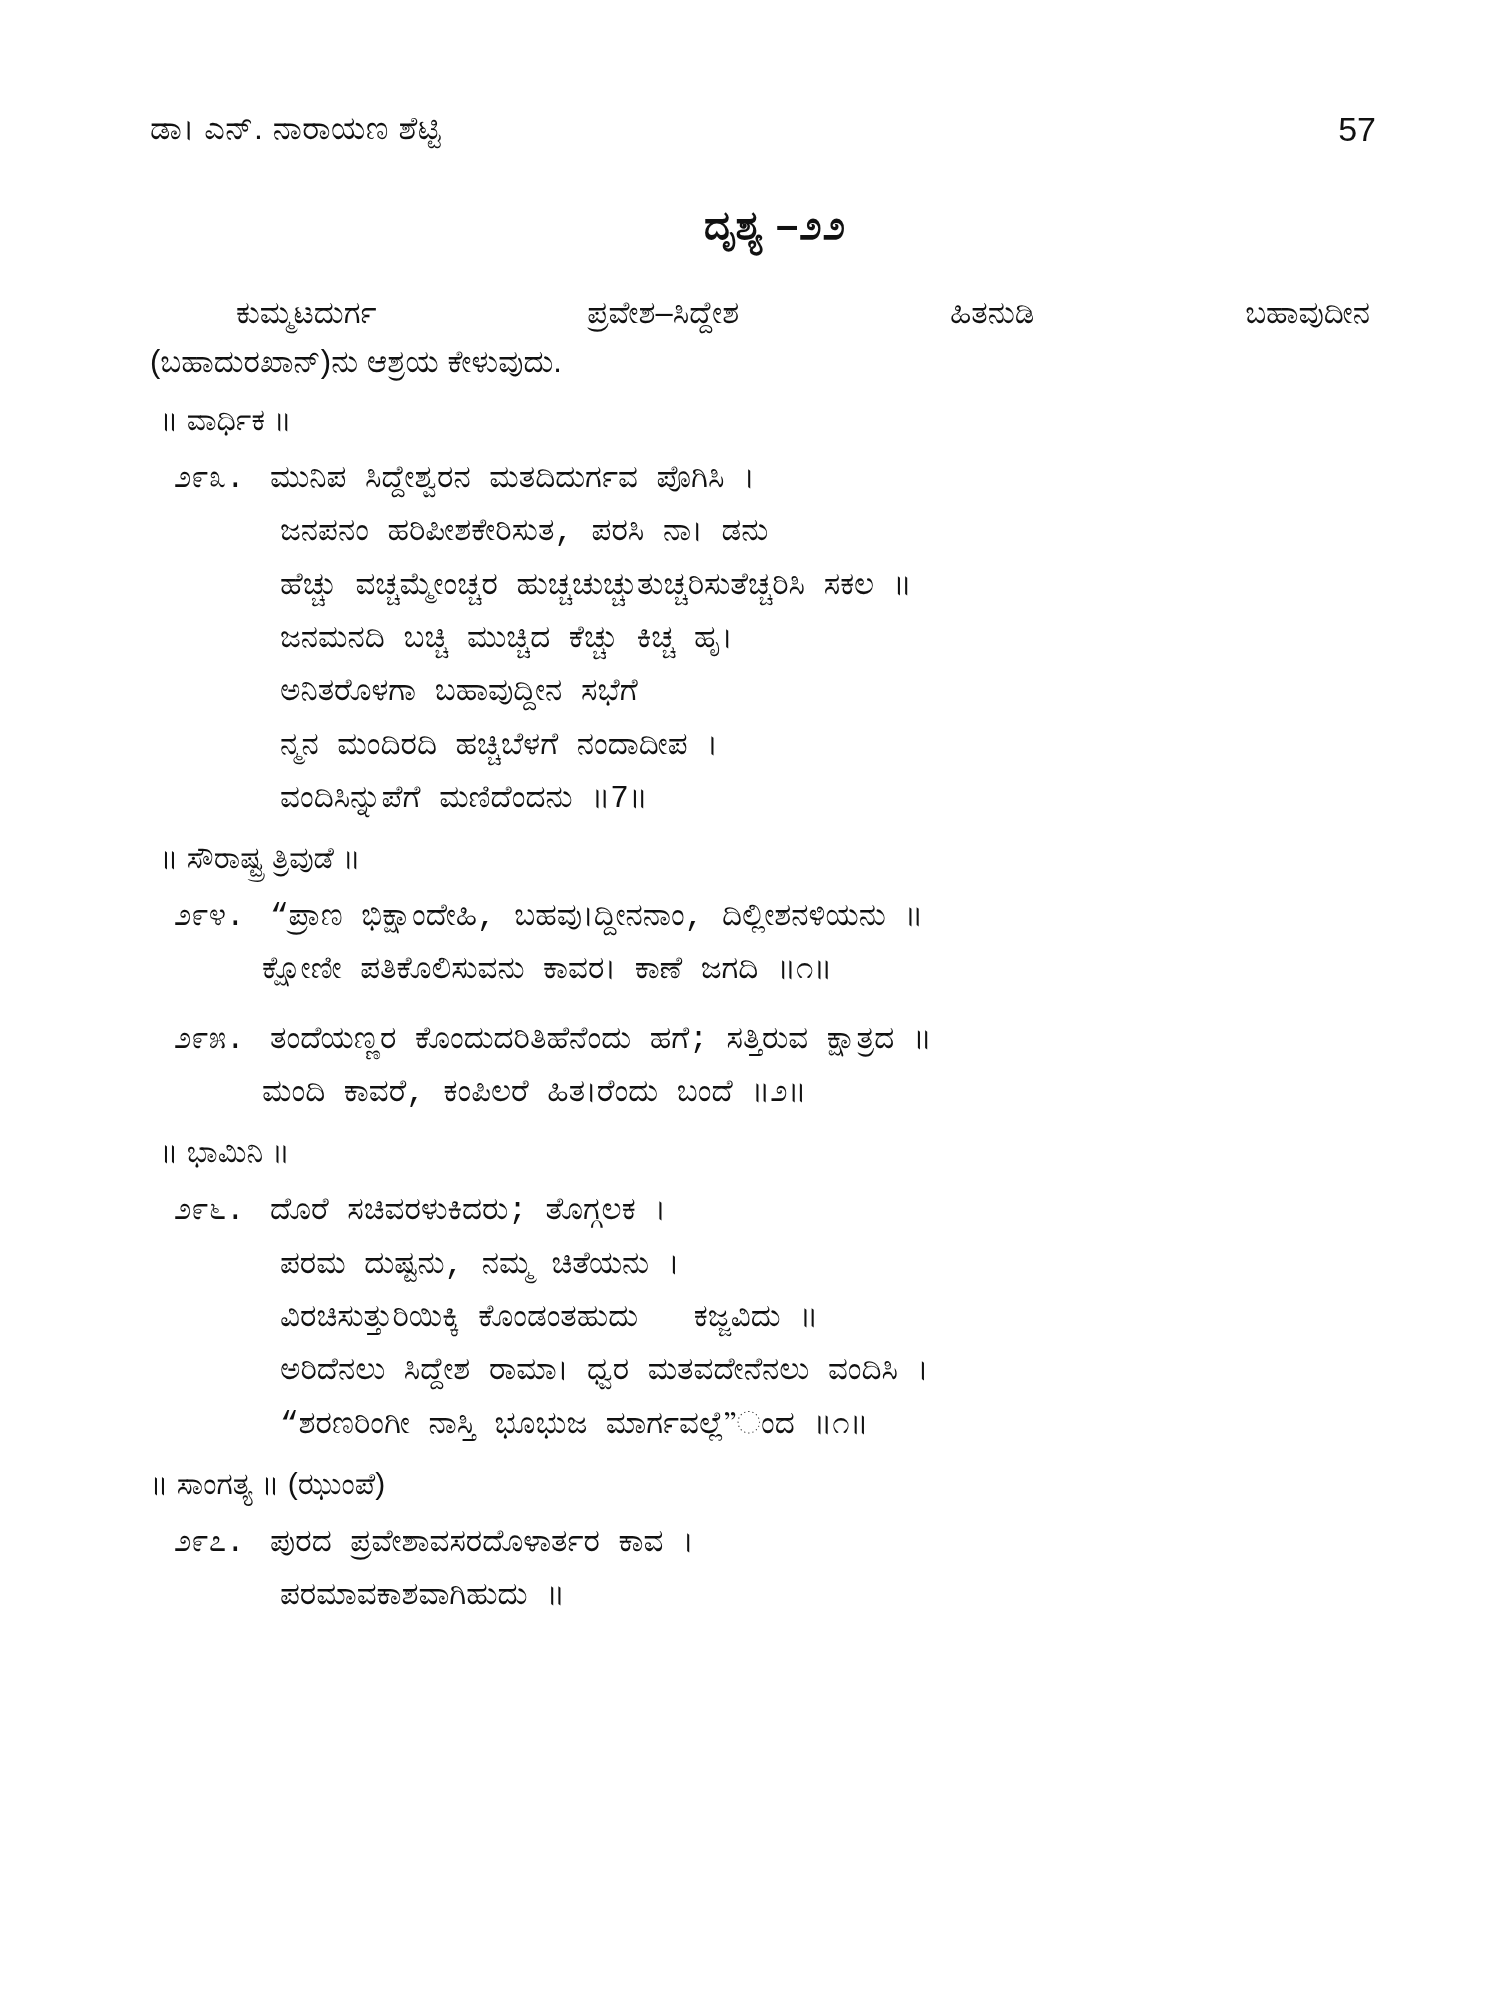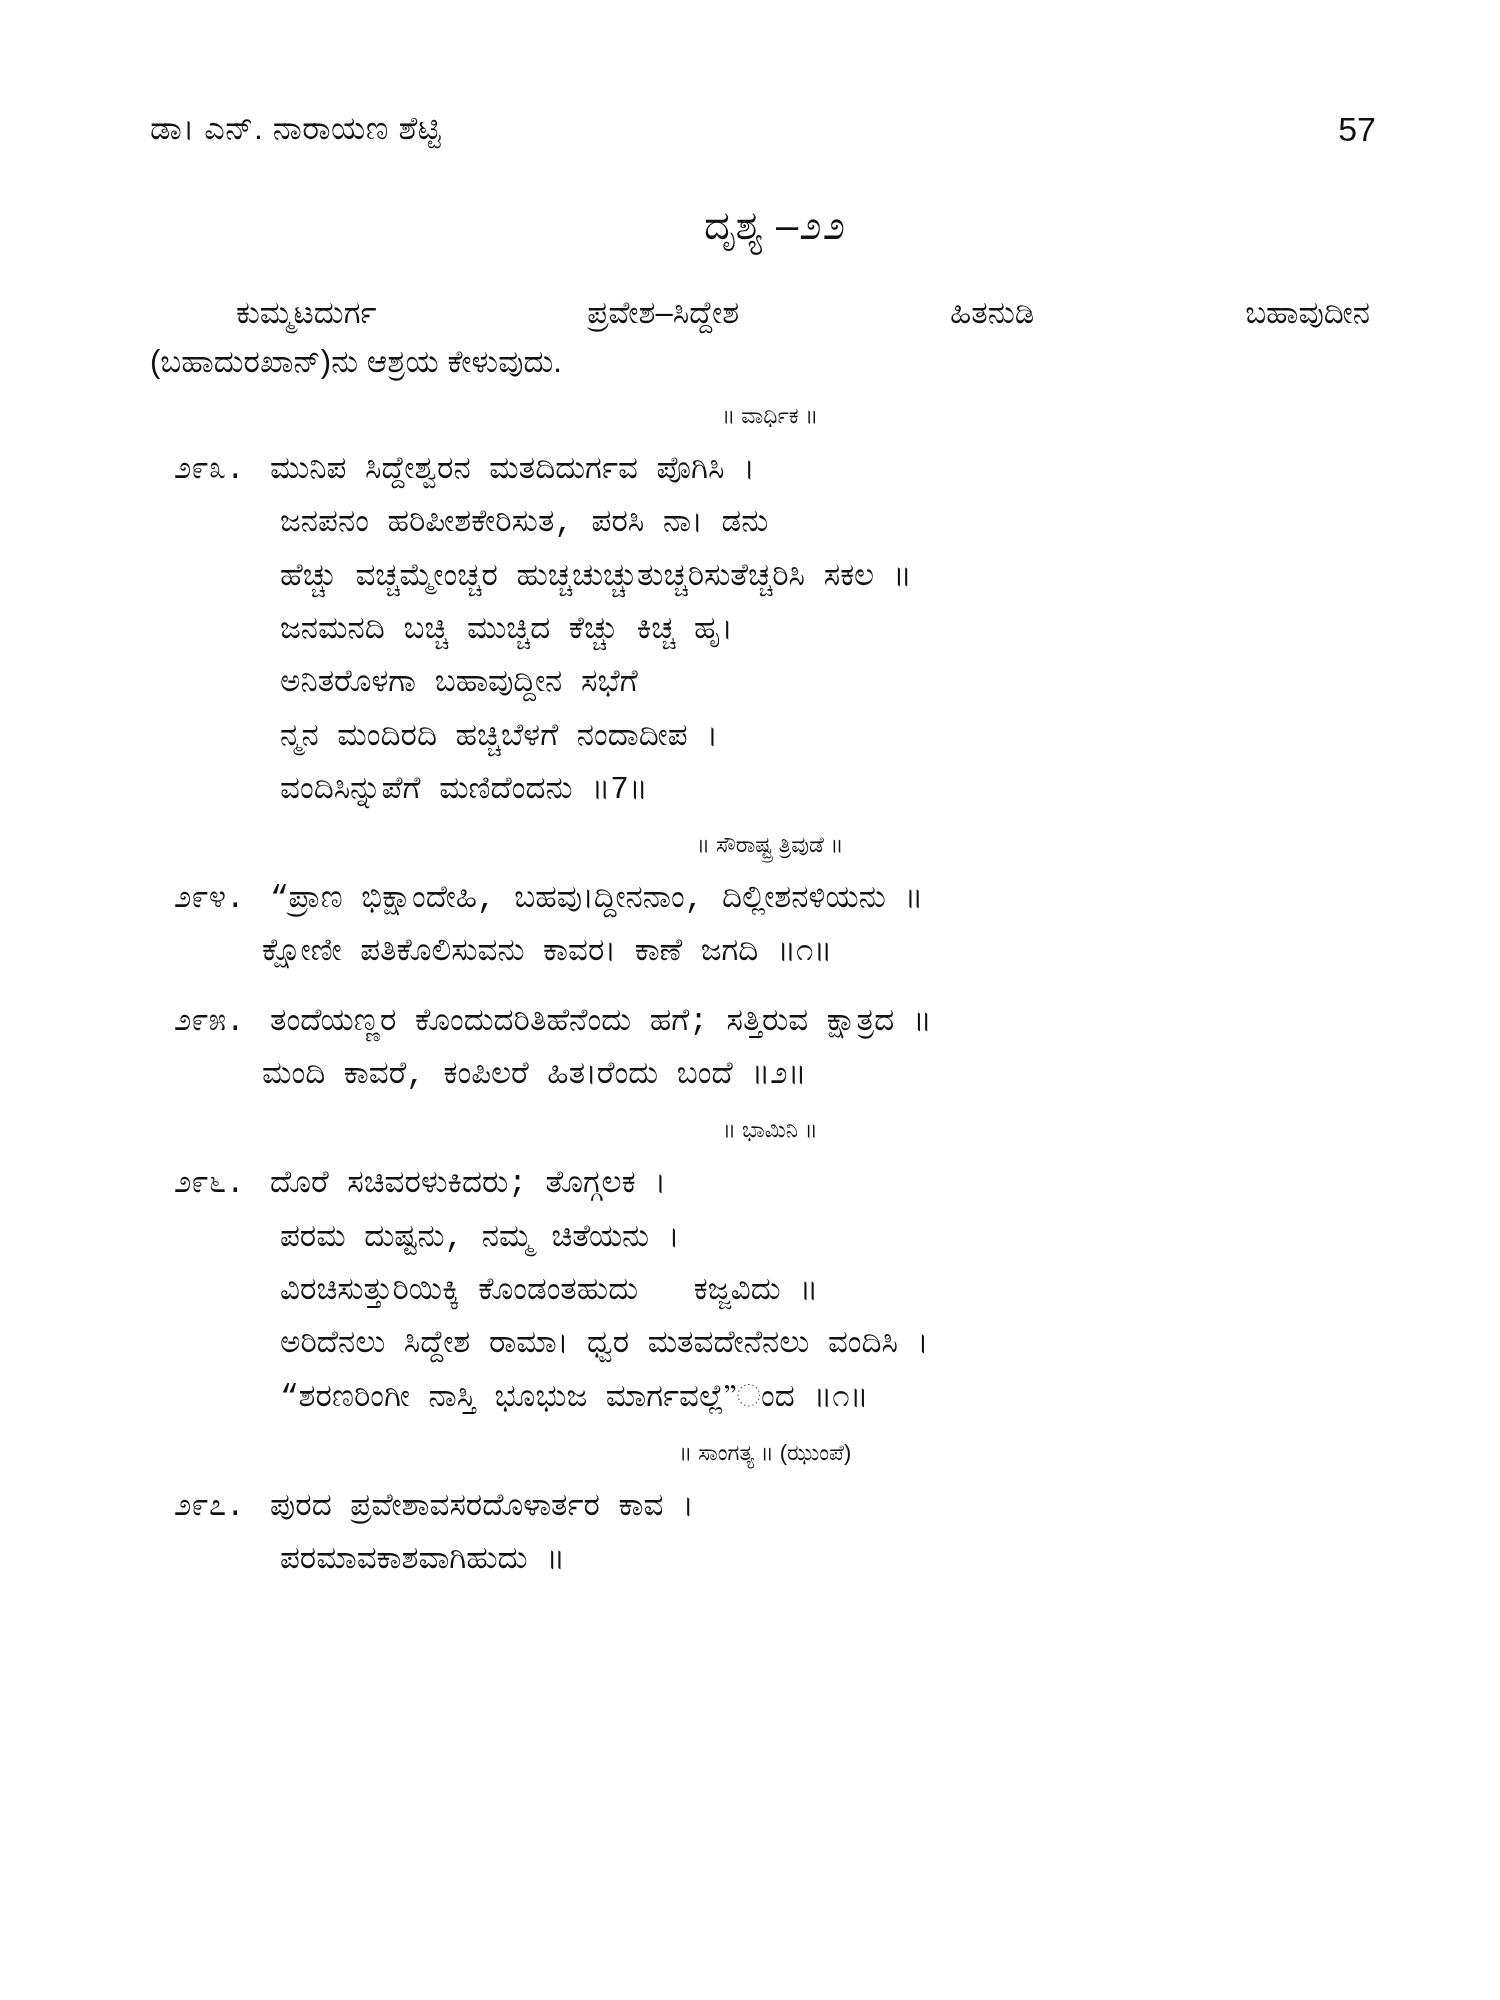--- a/index.html
+++ b/index.html
@@ -37,21 +37,21 @@
   }
   .page-number {
     font-size: 34px;
     padding-right: 4px;
   }
 
   
   .scene-title {
     text-align: center;
     font-size: 40px;
-    font-weight: normal;
+    font-weight: bold;
     letter-spacing: 1px;
     margin: 0 0 20px 0;
     padding-left: 20px;
   }
 
   
   .intro {
     font-size: 31px;
     line-height: 1.58;
     margin: 0 0 12px 0;
@@ -62,22 +62,21 @@
     padding-left: 86px;
     padding-right: 10px;
     margin-top: 40px;
   }
   .intro-line-2 {
     padding-left: 0px;
   }
 
   
   .metre {
-    text-align: center;
-    font-size: 22px;
+    font-size: 30px;
     margin: 16px 0 14px 0;
     padding-left: 10px;
   }
   .metre.indent-left { padding-left: 0; }
 
   
   .verse {
     margin: 0 0 6px 0;
   }
   .vline {

